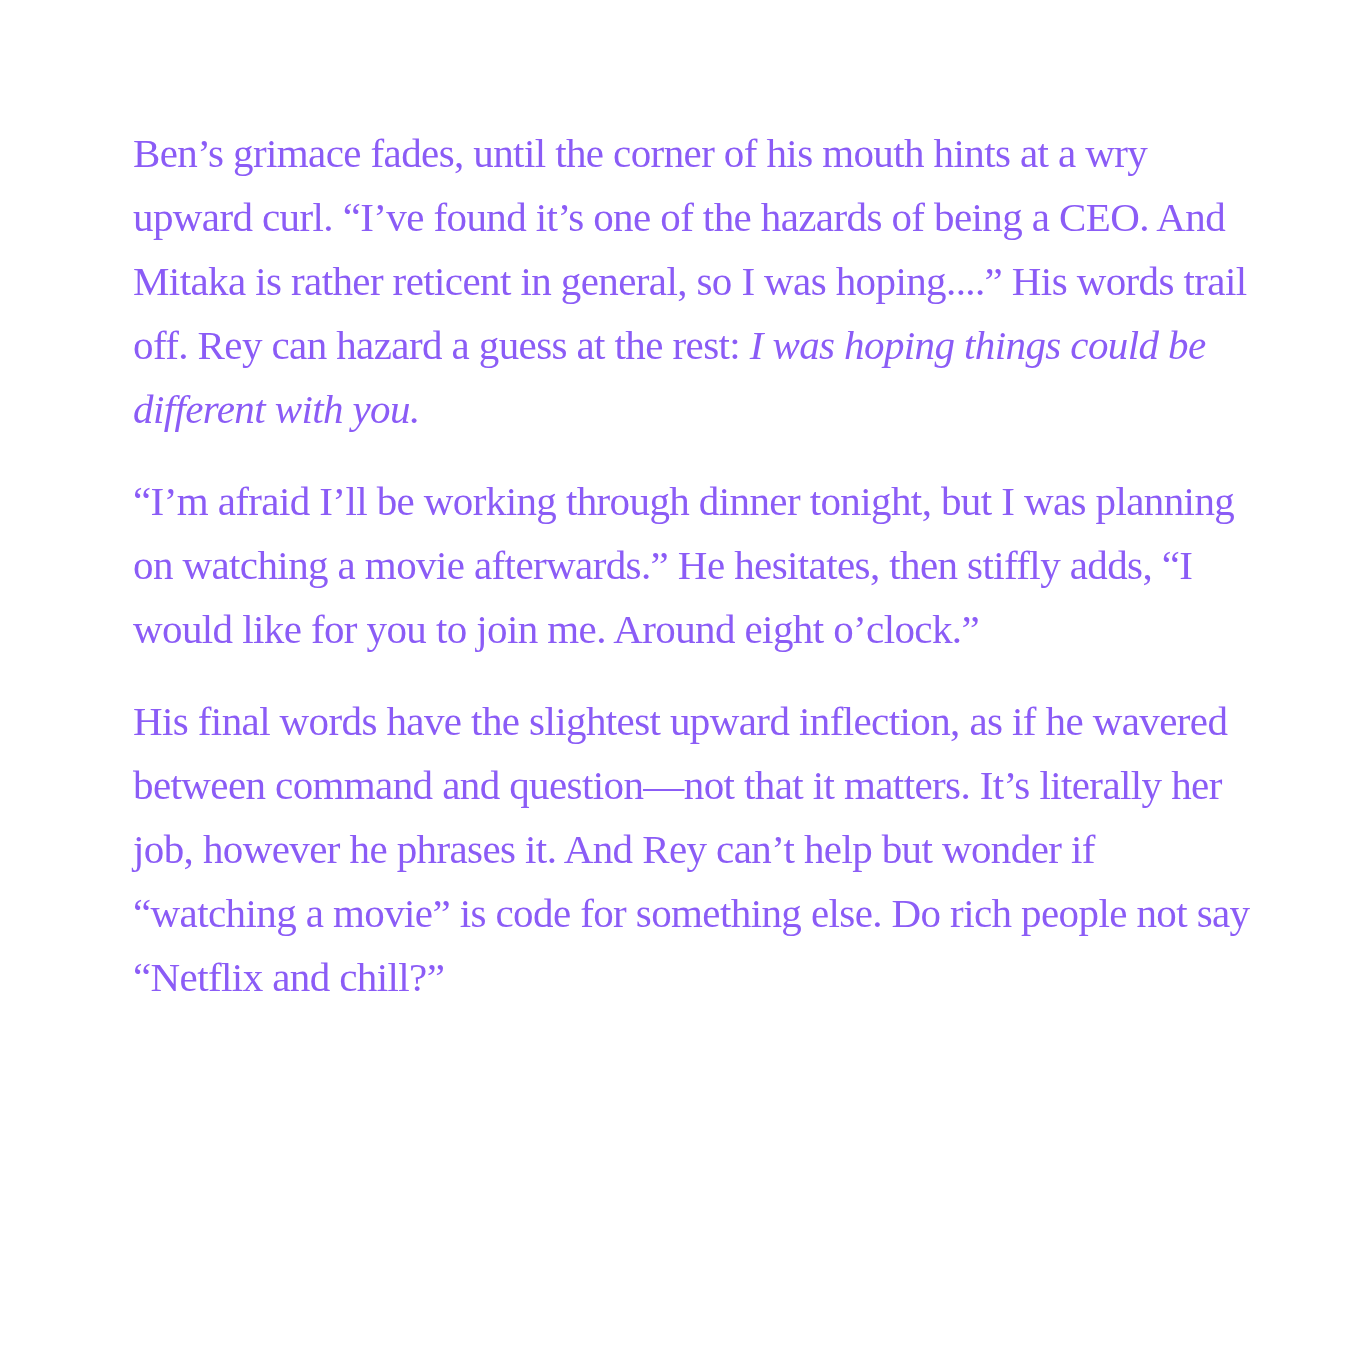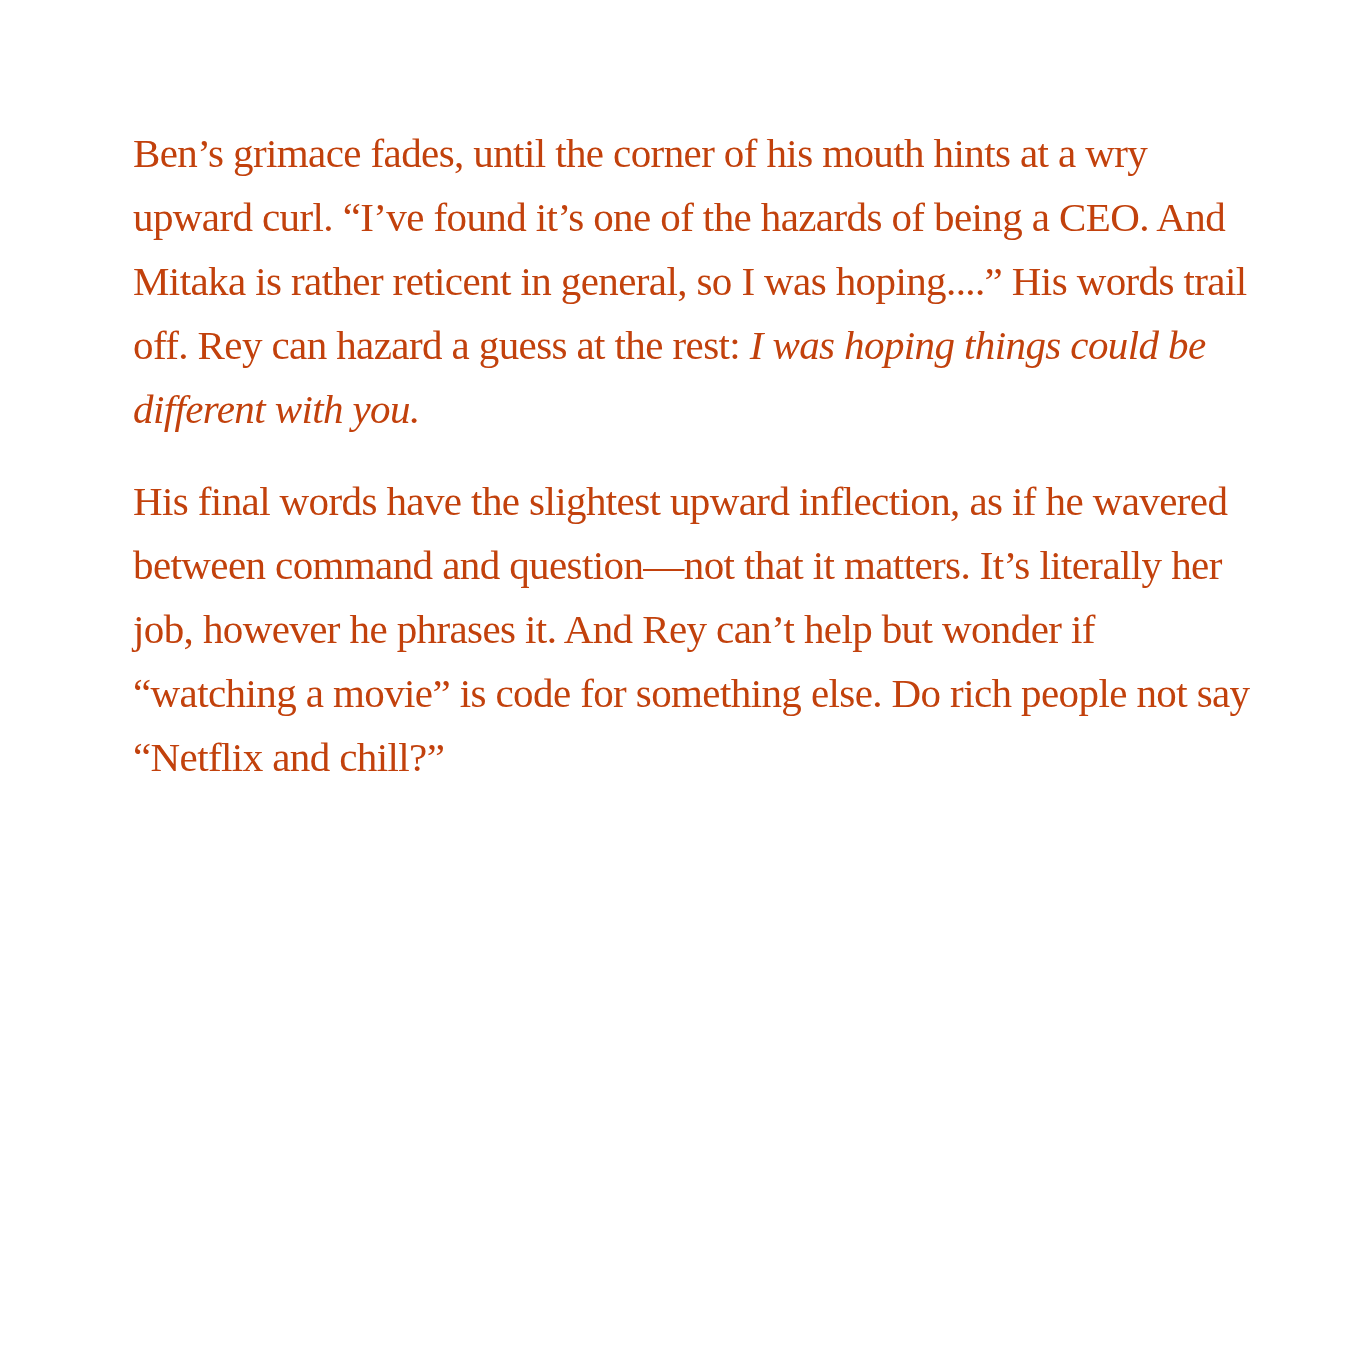--- a/index.html
+++ b/index.html
@@ -18,33 +18,36 @@
     height: 1370px;
     padding: 121px 107px 0 133px;
     background: #ffffff;
   }
   .text-content p {
     margin: 0 0 28px 0;
     font-family: "Liberation Serif", "DejaVu Serif", serif;
     font-size: 41px;
     line-height: 64px;
     letter-spacing: -0.6px;
-    color: #c2410c;
+    color: #8b5cf6;
     text-align: left;
     font-weight: 400;
   }
   .text-content p span.em {
     font-style: italic;
   }
 </style>
 </head>
 <body>
 
 <div class="page">
   <div class="text-content">
     <p>
       <span>Ben’s grimace fades, until the corner of his mouth hints at a wry upward curl. “I’ve found it’s one of the hazards of being a CEO. And Mitaka is rather reticent in general, so I was hoping....” His words trail off. Rey can hazard a guess at the rest: </span><span class="em">I was hoping things could be different with you.</span>
     </p>
     <p>
+      <span>“I’m afraid I’ll be working through dinner tonight, but I was planning on watching a movie afterwards.” He hesitates, then stiffly adds, “I would like for you to join me. Around eight o’clock.”</span>
+    </p>
+    <p>
       <span>His final words have the slightest upward inflection, as if he wavered between command and question—not that it matters. It’s literally her job, however he phrases it. And Rey can’t help but wonder if “watching a movie” is code for something else. Do rich people not say “Netflix and chill?”</span>
     </p>
   </div>
 </div>
 
 </body></html>

